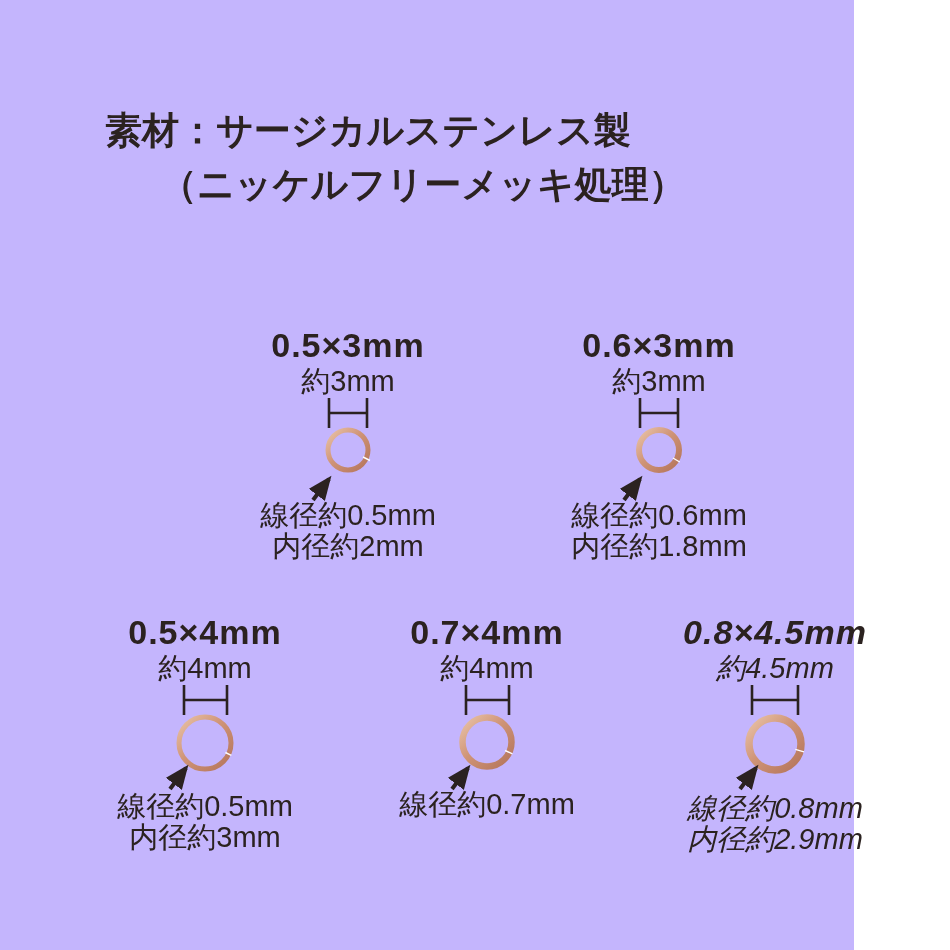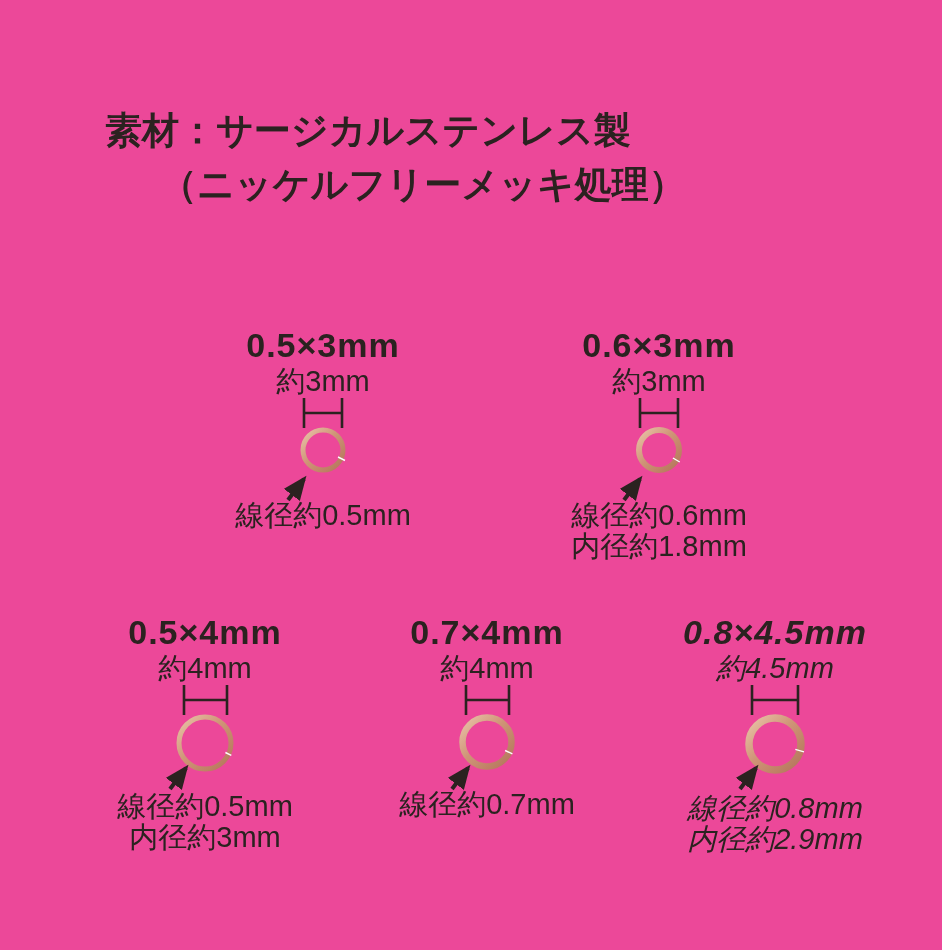--- a/index.html
+++ b/index.html
@@ -3,21 +3,21 @@
 <meta charset="utf-8">
 <style>
   html, body { margin: 0; padding: 0; }
   body {
     width: 950px; height: 950px;
     background: #ffffff;
     font-family: "Liberation Sans", "DejaVu Sans", sans-serif;
     color: #2b2220;
     overflow: hidden;
   }
-  .canvas { position: relative; width: 942px; height: 950px; background: #ec4899; }
+  .canvas { position: relative; width: 854px; height: 950px; background: #c4b5fd; }
 
   
   .header {
     position: absolute; left: 105px; top: 104px;
     font-size: 37px; font-weight: bold; line-height: 54px;
     letter-spacing: 0px; white-space: nowrap;
   }
   .header .line2 { padding-left: 55px; }
 
   
@@ -31,21 +31,21 @@
   .bracket     { margin-top: 2px; display: block; }
   .ring        { margin-top: -2px; display: block; }
   .specs       { font-size: 29px; font-weight: 500; line-height: 31px; }
   .r1 .specs   { margin-top: 27px; }
   .r2 .specs   { margin-top: 19px; }
   .arrow       { position: absolute; }
   .r1 .arrow   { left: 100px; top: 138px; }
   .r2 .arrow   { left: 100px; top: 140px; }
 
   
-  #blk0 { left: 183px; top: 325px; }
+  #blk0 { left: 208px; top: 325px; }
   #blk1 { left: 519px; top: 325px; }
   #blk2 { left:  65px; top: 612px; }
   #blk3 { left: 347px; top: 612px; }
   #blk4 { left: 635px; top: 612px; font-style: italic; }
 
   svg { overflow: visible; }
 </style>
 </head>
 <body>
 
@@ -79,20 +79,21 @@
     </svg>
     <svg class="ring" width="46" height="46">
       <circle cx="23" cy="23" r="20" fill="none" stroke="url(#ringGrad)" stroke-width="5"></circle>
       <line x1="38" y1="30" x2="45" y2="33.5" stroke="#fefefe" stroke-width="1.4"></line>
     </svg>
     <svg class="arrow" width="36" height="42">
       <line x1="5" y1="37" x2="21" y2="16" stroke="#2b2220" stroke-width="4" marker-end="url(#arrowHead)"></line>
     </svg>
     <div class="specs">
       <div>線径約0.5mm</div>
+      <div>内径約2mm</div>
     </div>
   </div>
 
   <div id="blk1" class="spec-block r1">
     <div class="size-title">0.6×3mm</div>
     <div class="outer-label">約3mm</div>
     <svg class="bracket" width="42" height="32">
       <line x1="2" y1="1" x2="2" y2="31" stroke="#2b2220" stroke-width="2.6"></line>
       <line x1="40" y1="1" x2="40" y2="31" stroke="#2b2220" stroke-width="2.6"></line>
       <line x1="2" y1="16" x2="40" y2="16" stroke="#2b2220" stroke-width="2.6"></line>

